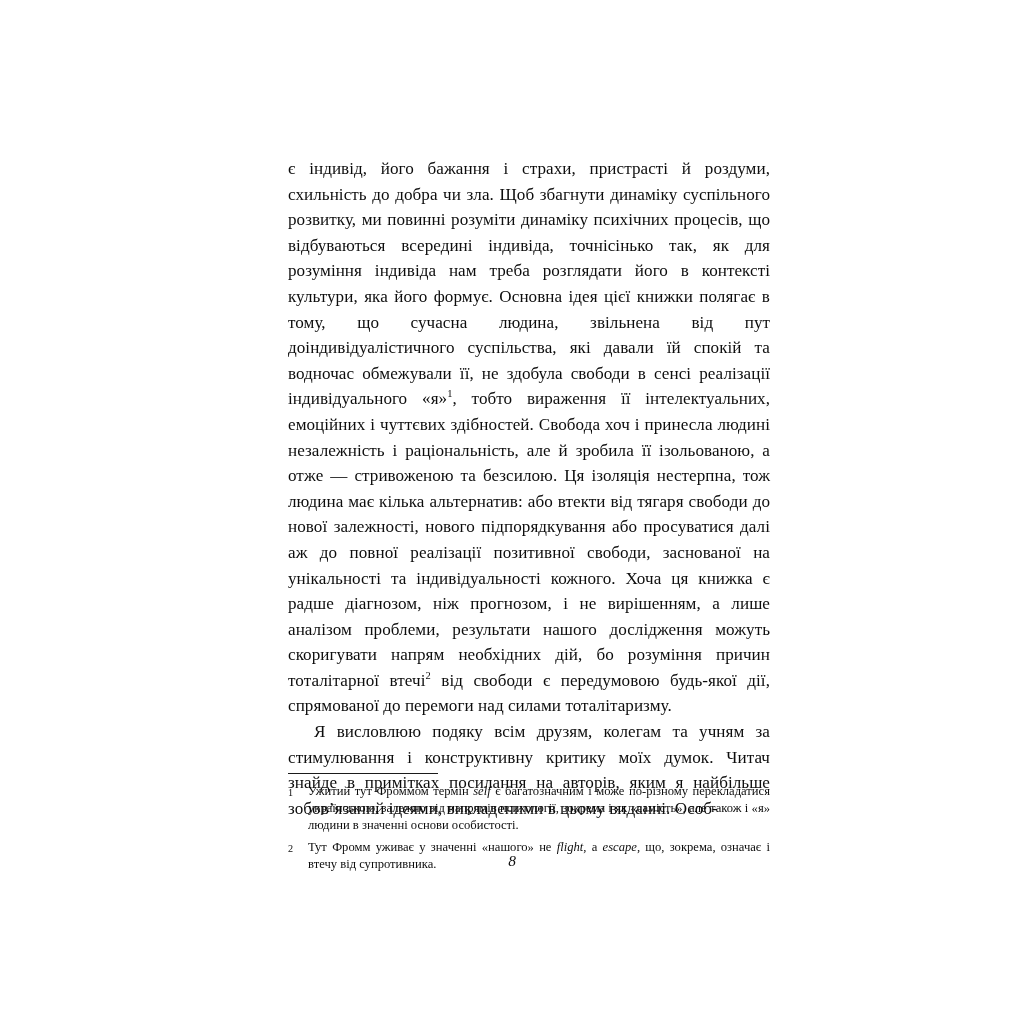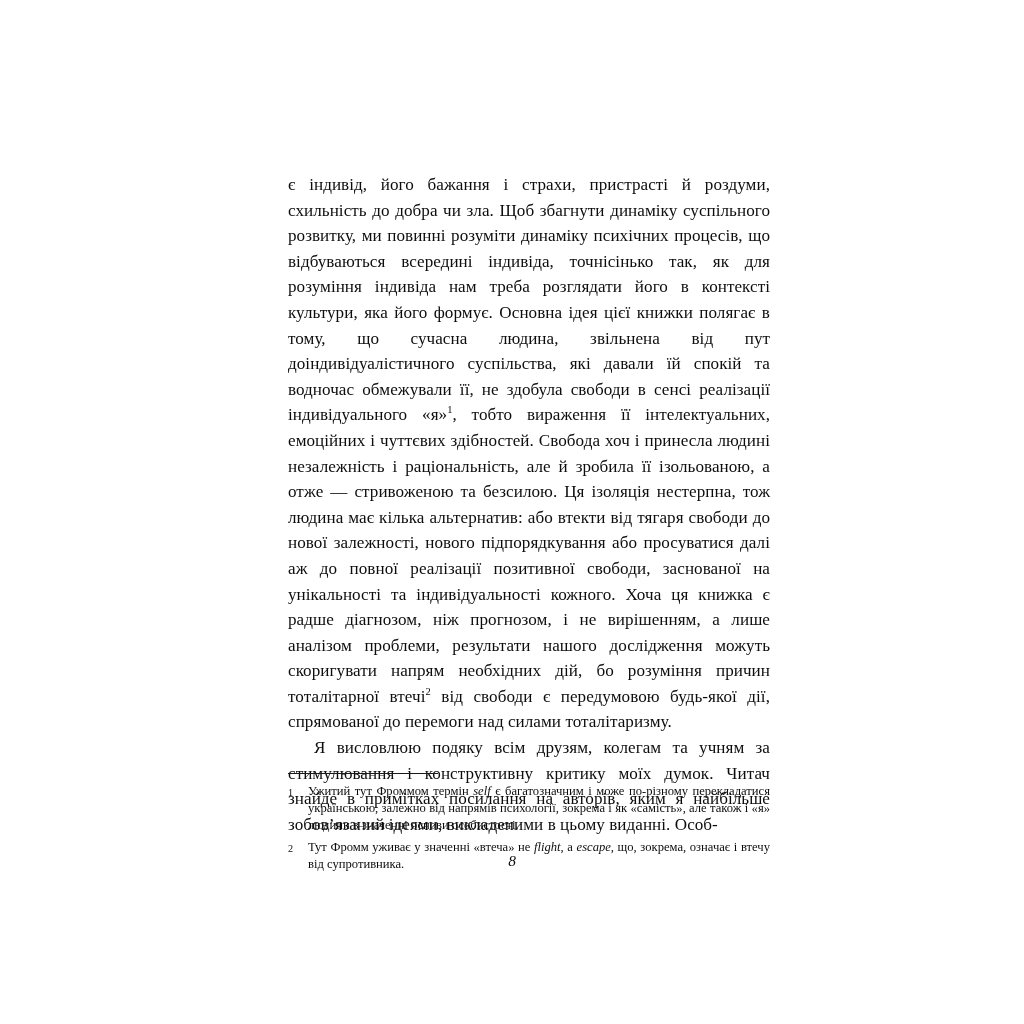--- a/index.html
+++ b/index.html
@@ -16,21 +16,21 @@
   }
   .page {
     position: relative;
     width: 1024px;
     height: 1024px;
     box-sizing: border-box;
   }
   .text-block {
     position: absolute;
     left: 288px;
-    top: 172px;
+    top: 156px;
     width: 482px;
   }
   .para {
     margin: 0;
     font-size: 17.1px;
     line-height: 25.6px;
     text-align: justify;
     text-justify: inter-word;
     hyphens: manual;
     letter-spacing: 0.05px;
@@ -96,19 +96,19 @@
   <div class="footnotes">
     <div class="fn-rule"></div>
 
     <div class="fn">
       <div class="fn-num">1</div>
       <div class="fn-text"><span>Ужитий тут Фроммом термін </span><i>self</i><span> є багатозначним і може по-різному перекладатися українською, залежно від напрямів психології, зокрема і як «самість», але також і «я» людини в значенні основи особистості.</span></div>
     </div>
 
     <div class="fn">
       <div class="fn-num">2</div>
-      <div class="fn-text"><span>Тут Фромм уживає у значенні «втеча» не </span><i>flight</i><span>, а </span><i>escape</i><span>, що, зокрема, означає і втечу від супротивника.</span></div>
+      <div class="fn-text"><span>Тут Фромм уживає у значенні «нашого» не </span><i>flight</i><span>, а </span><i>escape</i><span>, що, зокрема, означає і втечу від супротивника.</span></div>
     </div>
   </div>
 
   <div class="folio">8</div>
 
 </div>
 
 </body></html>

